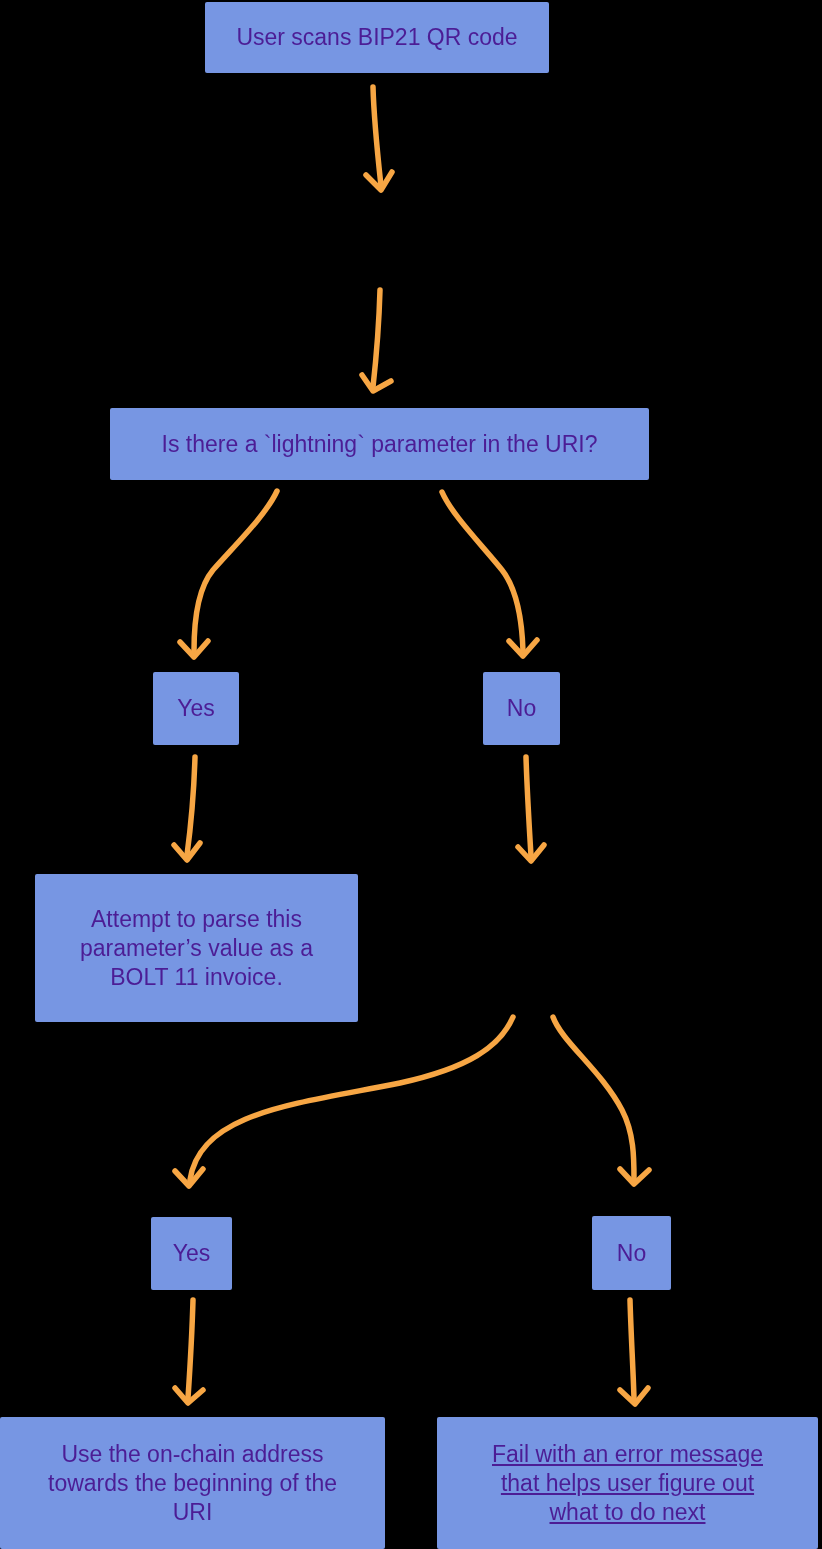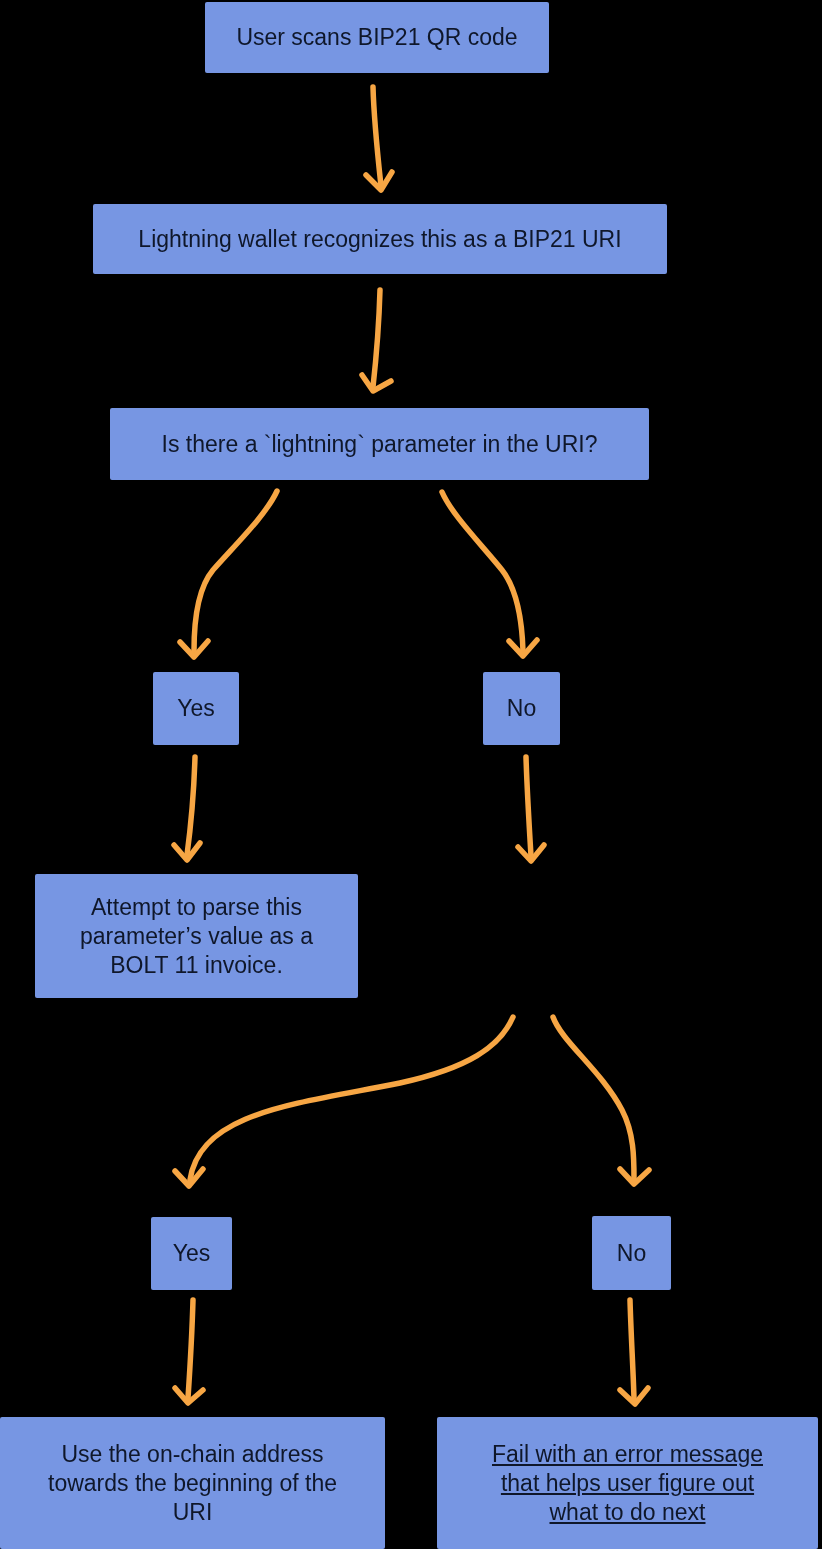--- a/index.html
+++ b/index.html
@@ -24,21 +24,21 @@
   .arrows path {
     fill: none;
     stroke: #F7A644;
     stroke-width: 5.5;
     stroke-linecap: round;
     stroke-linejoin: round;
   }
   .node {
     position: absolute;
     background: #7796E3;
-    color: #0f172a;
+    color: #4c1d95;
     display: flex;
     align-items: center;
     justify-content: center;
     text-align: center;
     font-size: 23px;
     line-height: 29px;
     white-space: pre-line;
     border-radius: 2px;
     box-sizing: border-box;
     padding: 2px 6px;
@@ -87,29 +87,28 @@
       <path d="M 175,1388 L 188,1403 L 203,1390"></path>
     </g>
     <g>
       <path d="M 630,1300 C 631,1335 633,1366 634,1398"></path>
       <path d="M 620,1390 L 635,1404 L 648,1388"></path>
     </g>
   </svg>
 
   <div class="node" style="left:205px; top:2px; width:344px; height:71px;">User scans BIP21 QR code</div>
 
-  <div class="node" style="left:93px; top:204px; width:574px; height:70px;">Lightning wallet recognizes this as a BIP21 URI</div>
 
   <div class="node" style="left:110px; top:408px; width:539px; height:72px;">Is there a `lightning` parameter in the URI?</div>
 
   <div class="node" style="left:153px; top:672px; width:86px; height:73px;">Yes</div>
 
   <div class="node" style="left:483px; top:672px; width:77px; height:73px;">No</div>
 
-  <div class="node" style="left:35px; top:874px; width:323px; height:124px;">Attempt to parse this
+  <div class="node" style="left:35px; top:874px; width:323px; height:148px;">Attempt to parse this
 parameter’s value as a
 BOLT 11 invoice.</div>
 
 
   <div class="node" style="left:151px; top:1217px; width:81px; height:73px;">Yes</div>
 
   <div class="node" style="left:592px; top:1216px; width:79px; height:74px;">No</div>
 
   <div class="node" style="left:0px; top:1417px; width:385px; height:132px;">Use the on-chain address
 towards the beginning of the

